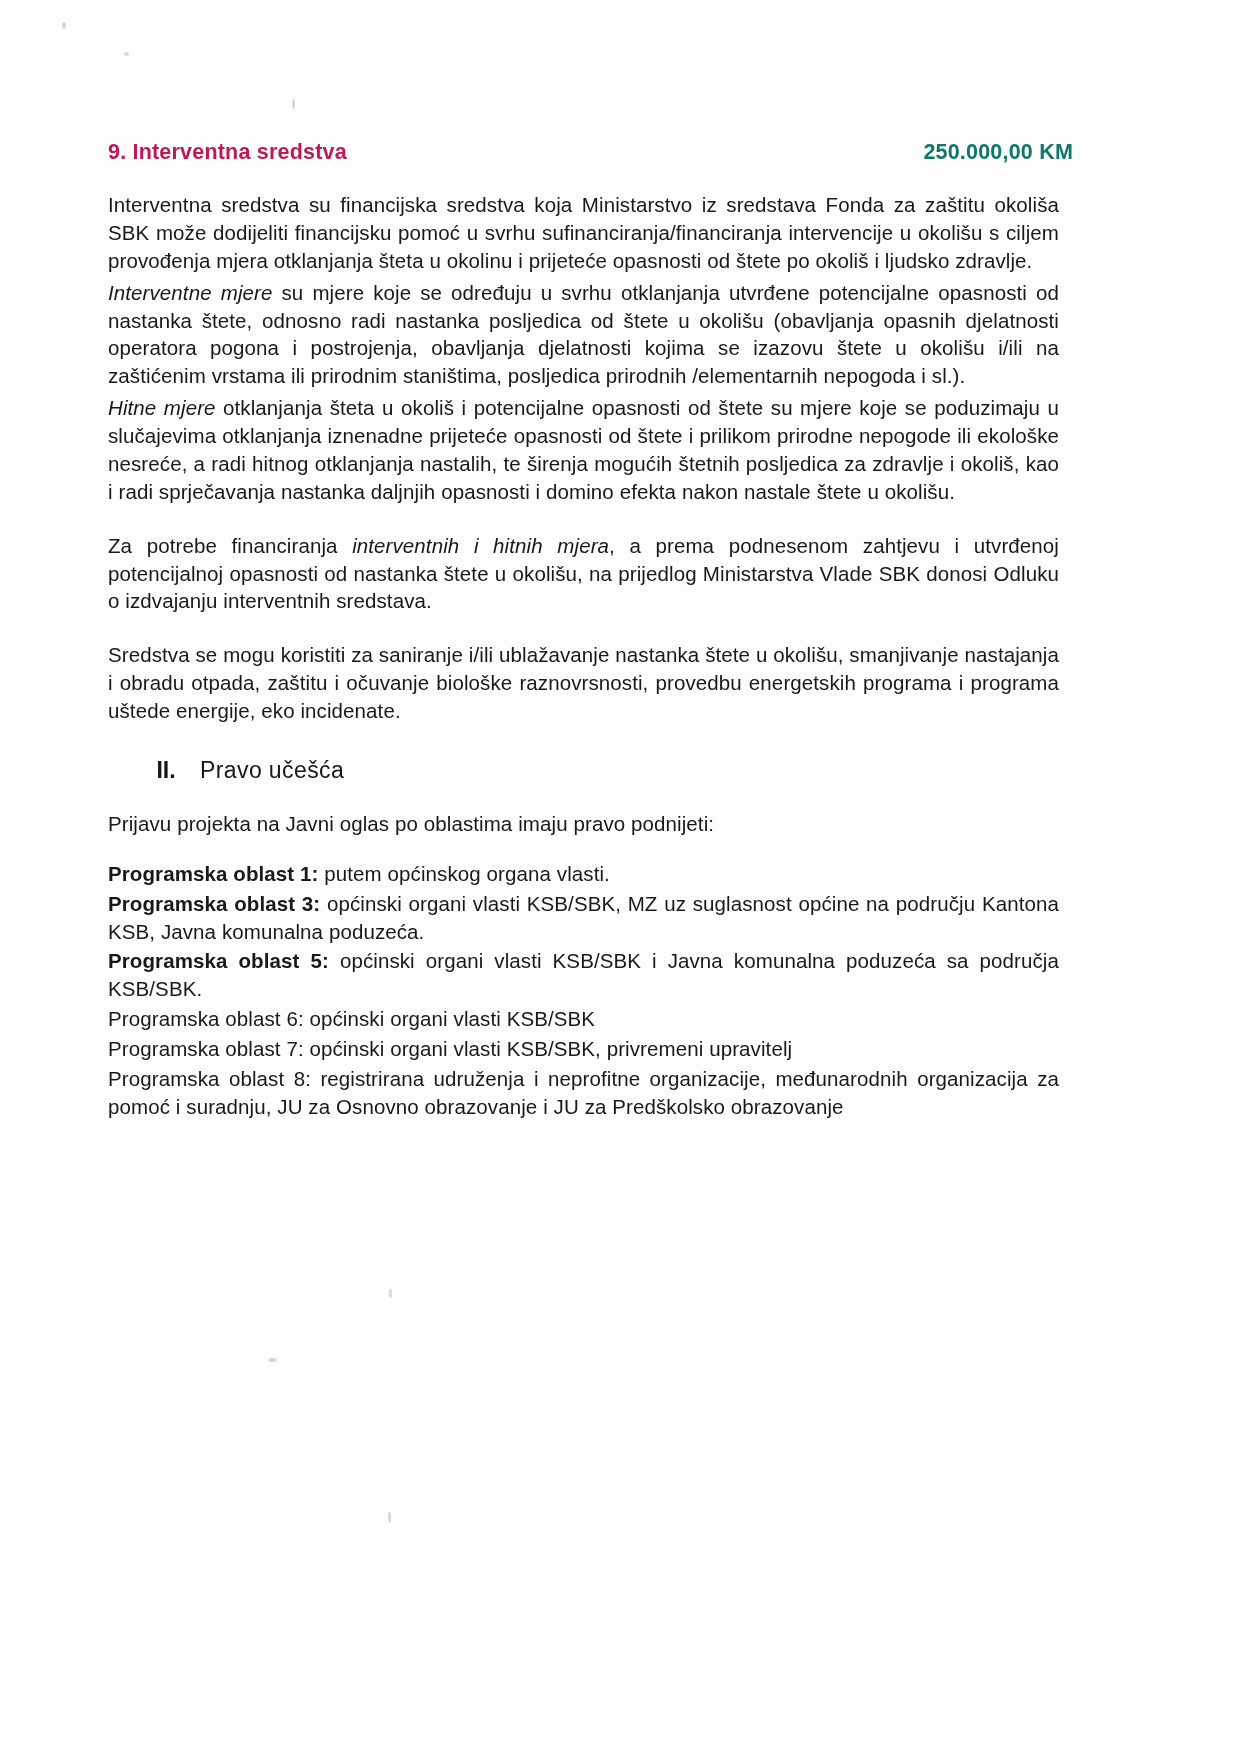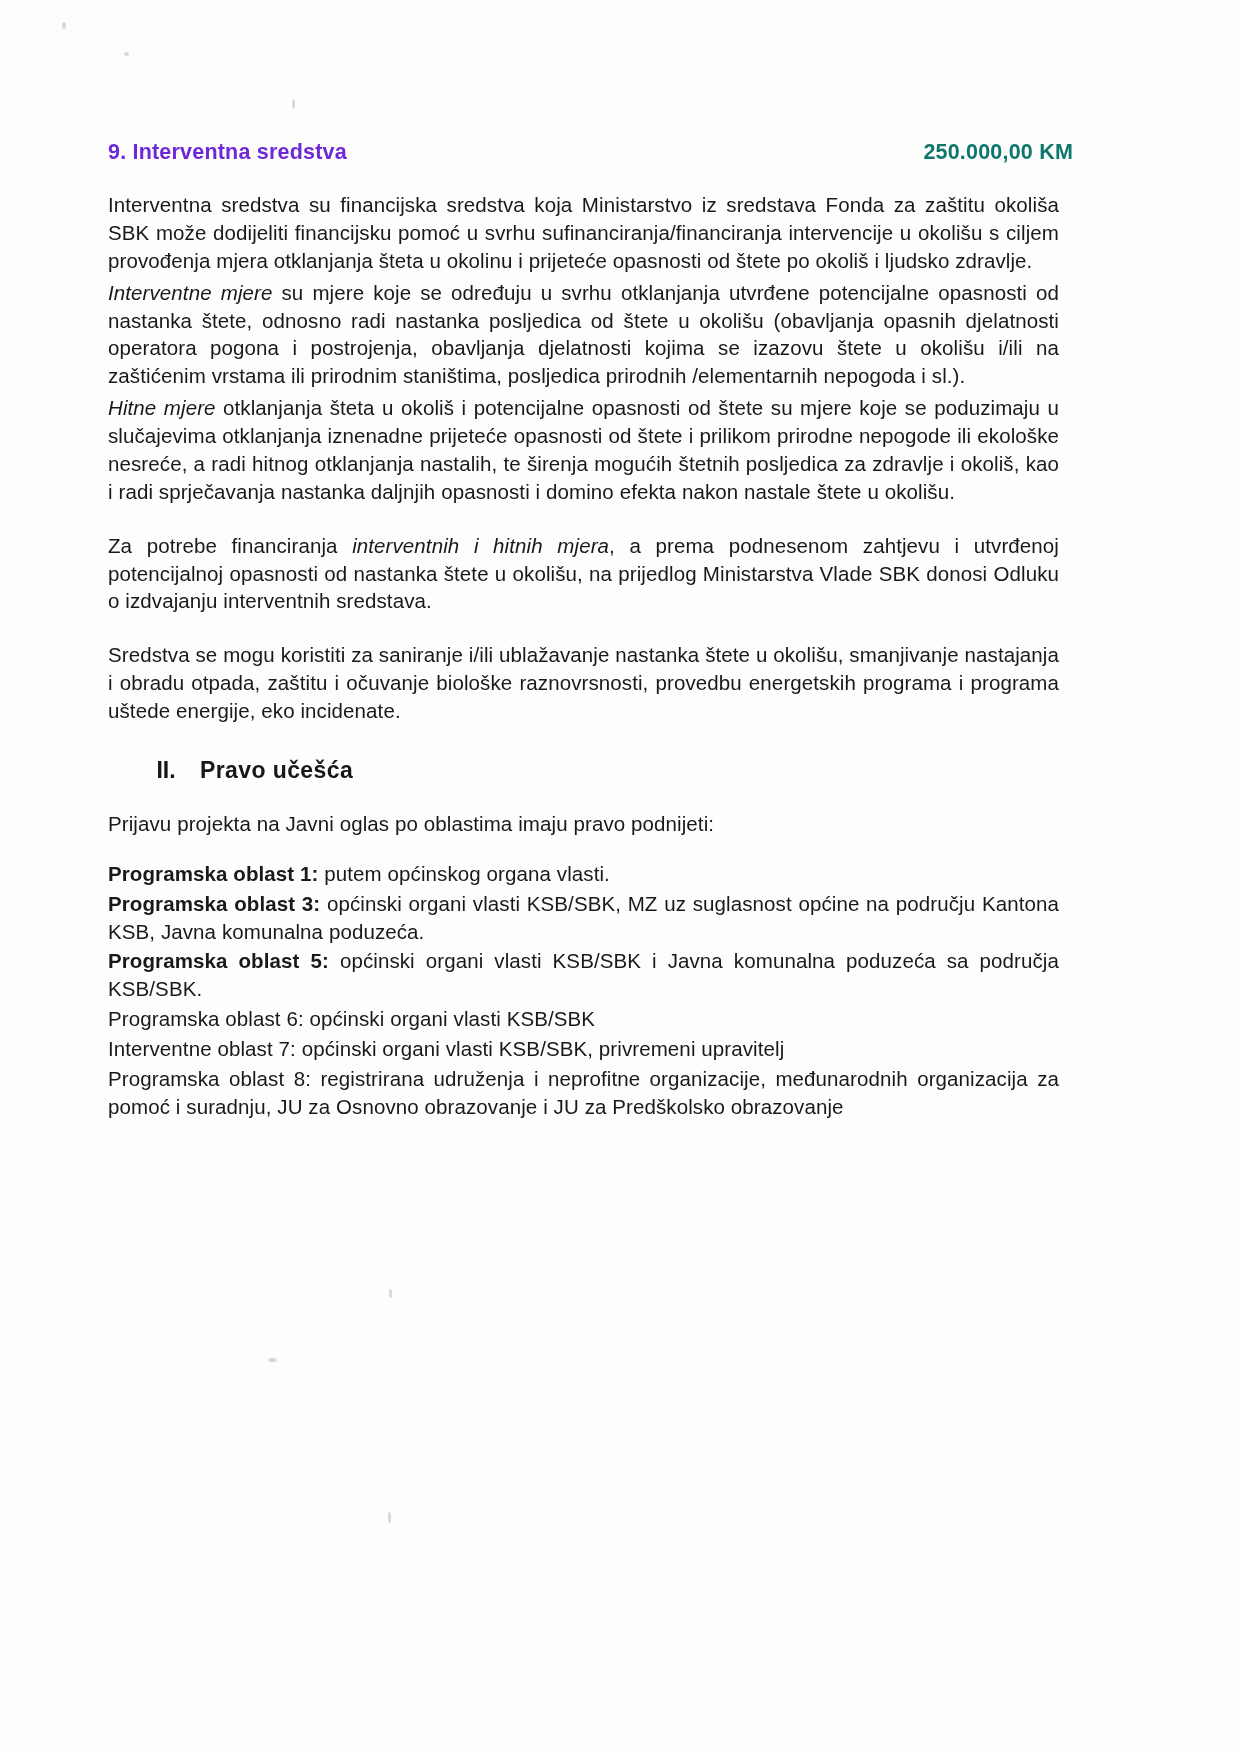--- a/index.html
+++ b/index.html
@@ -38,21 +38,21 @@
   .heading-row {
     display: flex;
     justify-content: space-between;
     align-items: baseline;
     margin-bottom: 26px;
   }
   .heading-title {
     font-size: 21.5px;
     font-weight: bold;
     letter-spacing: .2px;
-    color: #6d28d9;
+    color: #be185d;
   }
   .heading-amount {
     font-size: 21.5px;
     font-weight: bold;
     letter-spacing: .2px;
     color: #0f766e;
     white-space: nowrap;
   }
   p.para {
     font-size: 20.5px;
@@ -78,21 +78,21 @@
   }
   .section-num {
     font-size: 23px;
     font-weight: bold;
     width: 68px;
     color: #16171a;
     text-align: center;
   }
   .section-name {
     font-size: 23px;
-    font-weight: bold;
+    font-weight: normal;
     color: #16171a;
     letter-spacing: .4px;
   }
   .list-block p.para {
     margin-bottom: 2px;
   }
   .mt18 {
     margin-top: 22px;
   }
 </style>
@@ -137,20 +137,20 @@
       <p class="para"><span class="bold">Programska oblast 1:</span><span> putem općinskog organa vlasti.</span></p>
 
 
       <p class="para"><span class="bold">Programska oblast 3:</span><span> općinski organi vlasti KSB/SBK, MZ uz suglasnost općine na području Kantona KSB, Javna komunalna poduzeća.</span></p>
 
 
       <p class="para"><span class="bold">Programska oblast 5:</span><span> općinski organi vlasti KSB/SBK i Javna komunalna poduzeća sa područja KSB/SBK.</span></p>
 
       <p class="para"><span>Programska oblast 6:</span><span> općinski organi vlasti KSB/SBK</span></p>
 
-      <p class="para"><span>Interventne oblast 7:</span><span> općinski organi vlasti KSB/SBK, privremeni upravitelj</span></p>
+      <p class="para"><span>Programska oblast 7:</span><span> općinski organi vlasti KSB/SBK, privremeni upravitelj</span></p>
 
       <p class="para"><span>Programska oblast 8:</span><span> registrirana udruženja i neprofitne organizacije, međunarodnih organizacija za pomoć i suradnju, JU za Osnovno obrazovanje i JU za Predškolsko obrazovanje</span></p>
 
 
     </div>
   </div>
 </div>
 
 </body></html>

